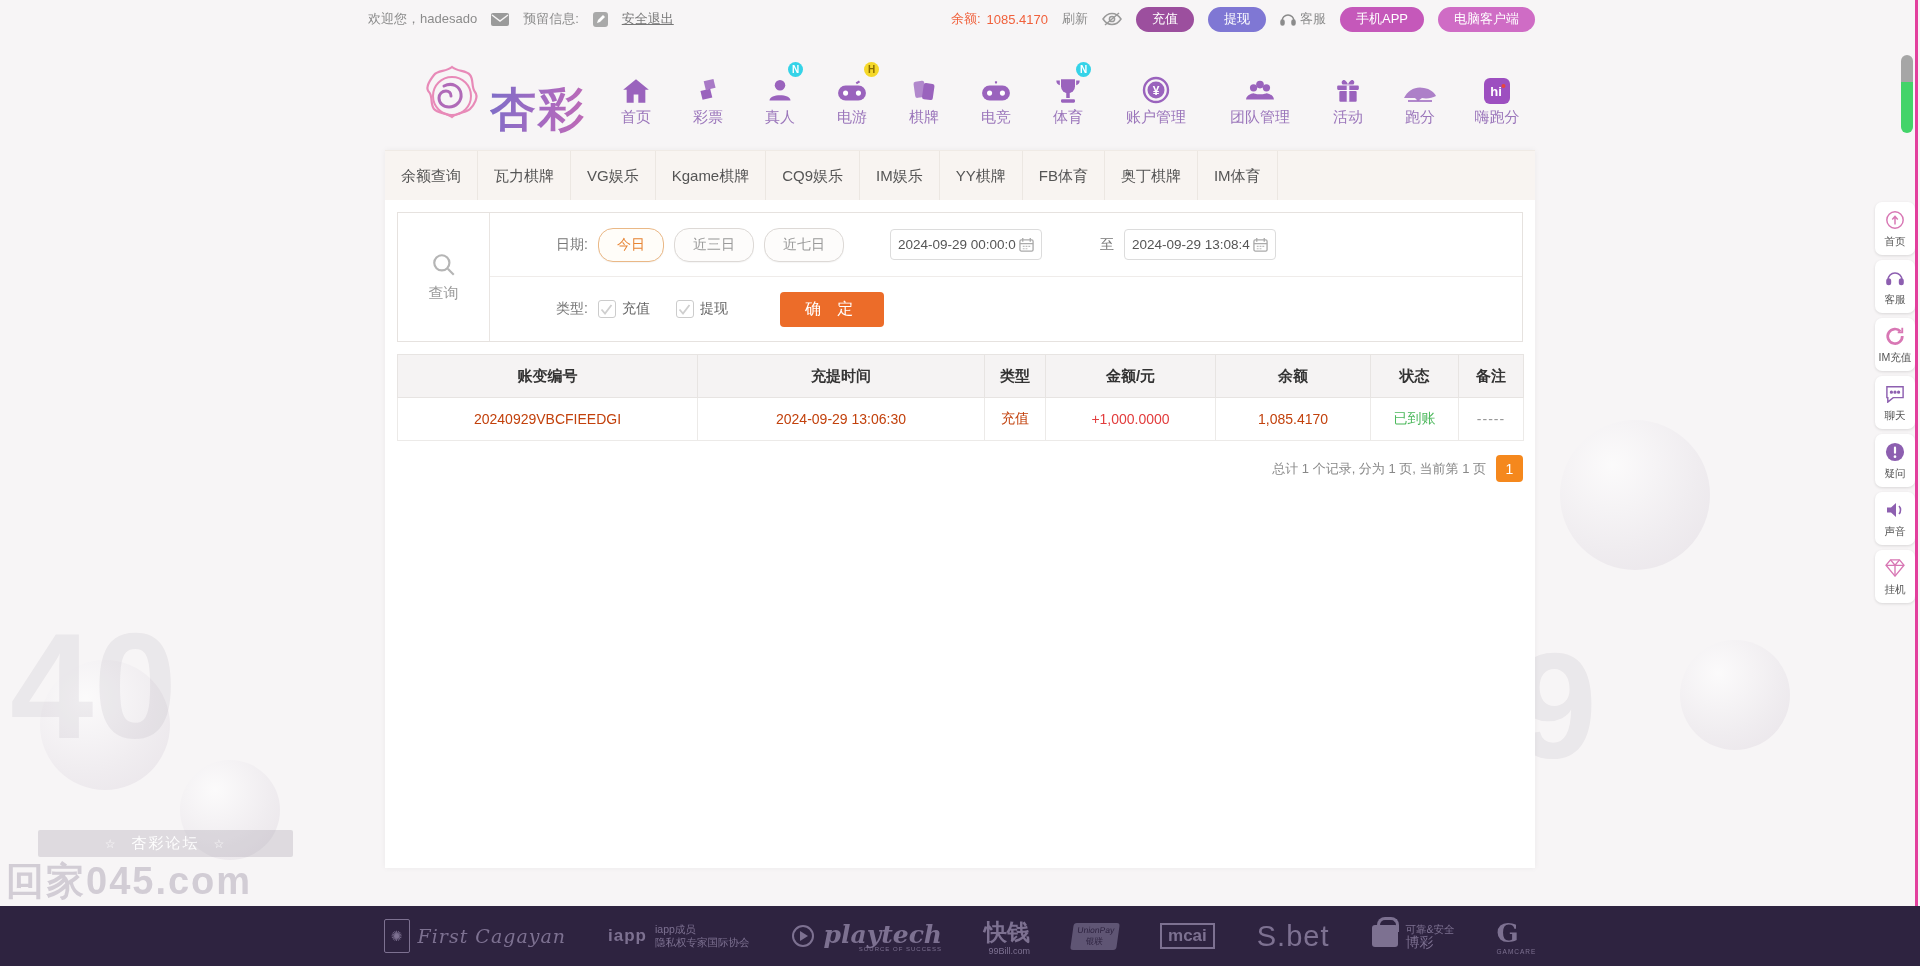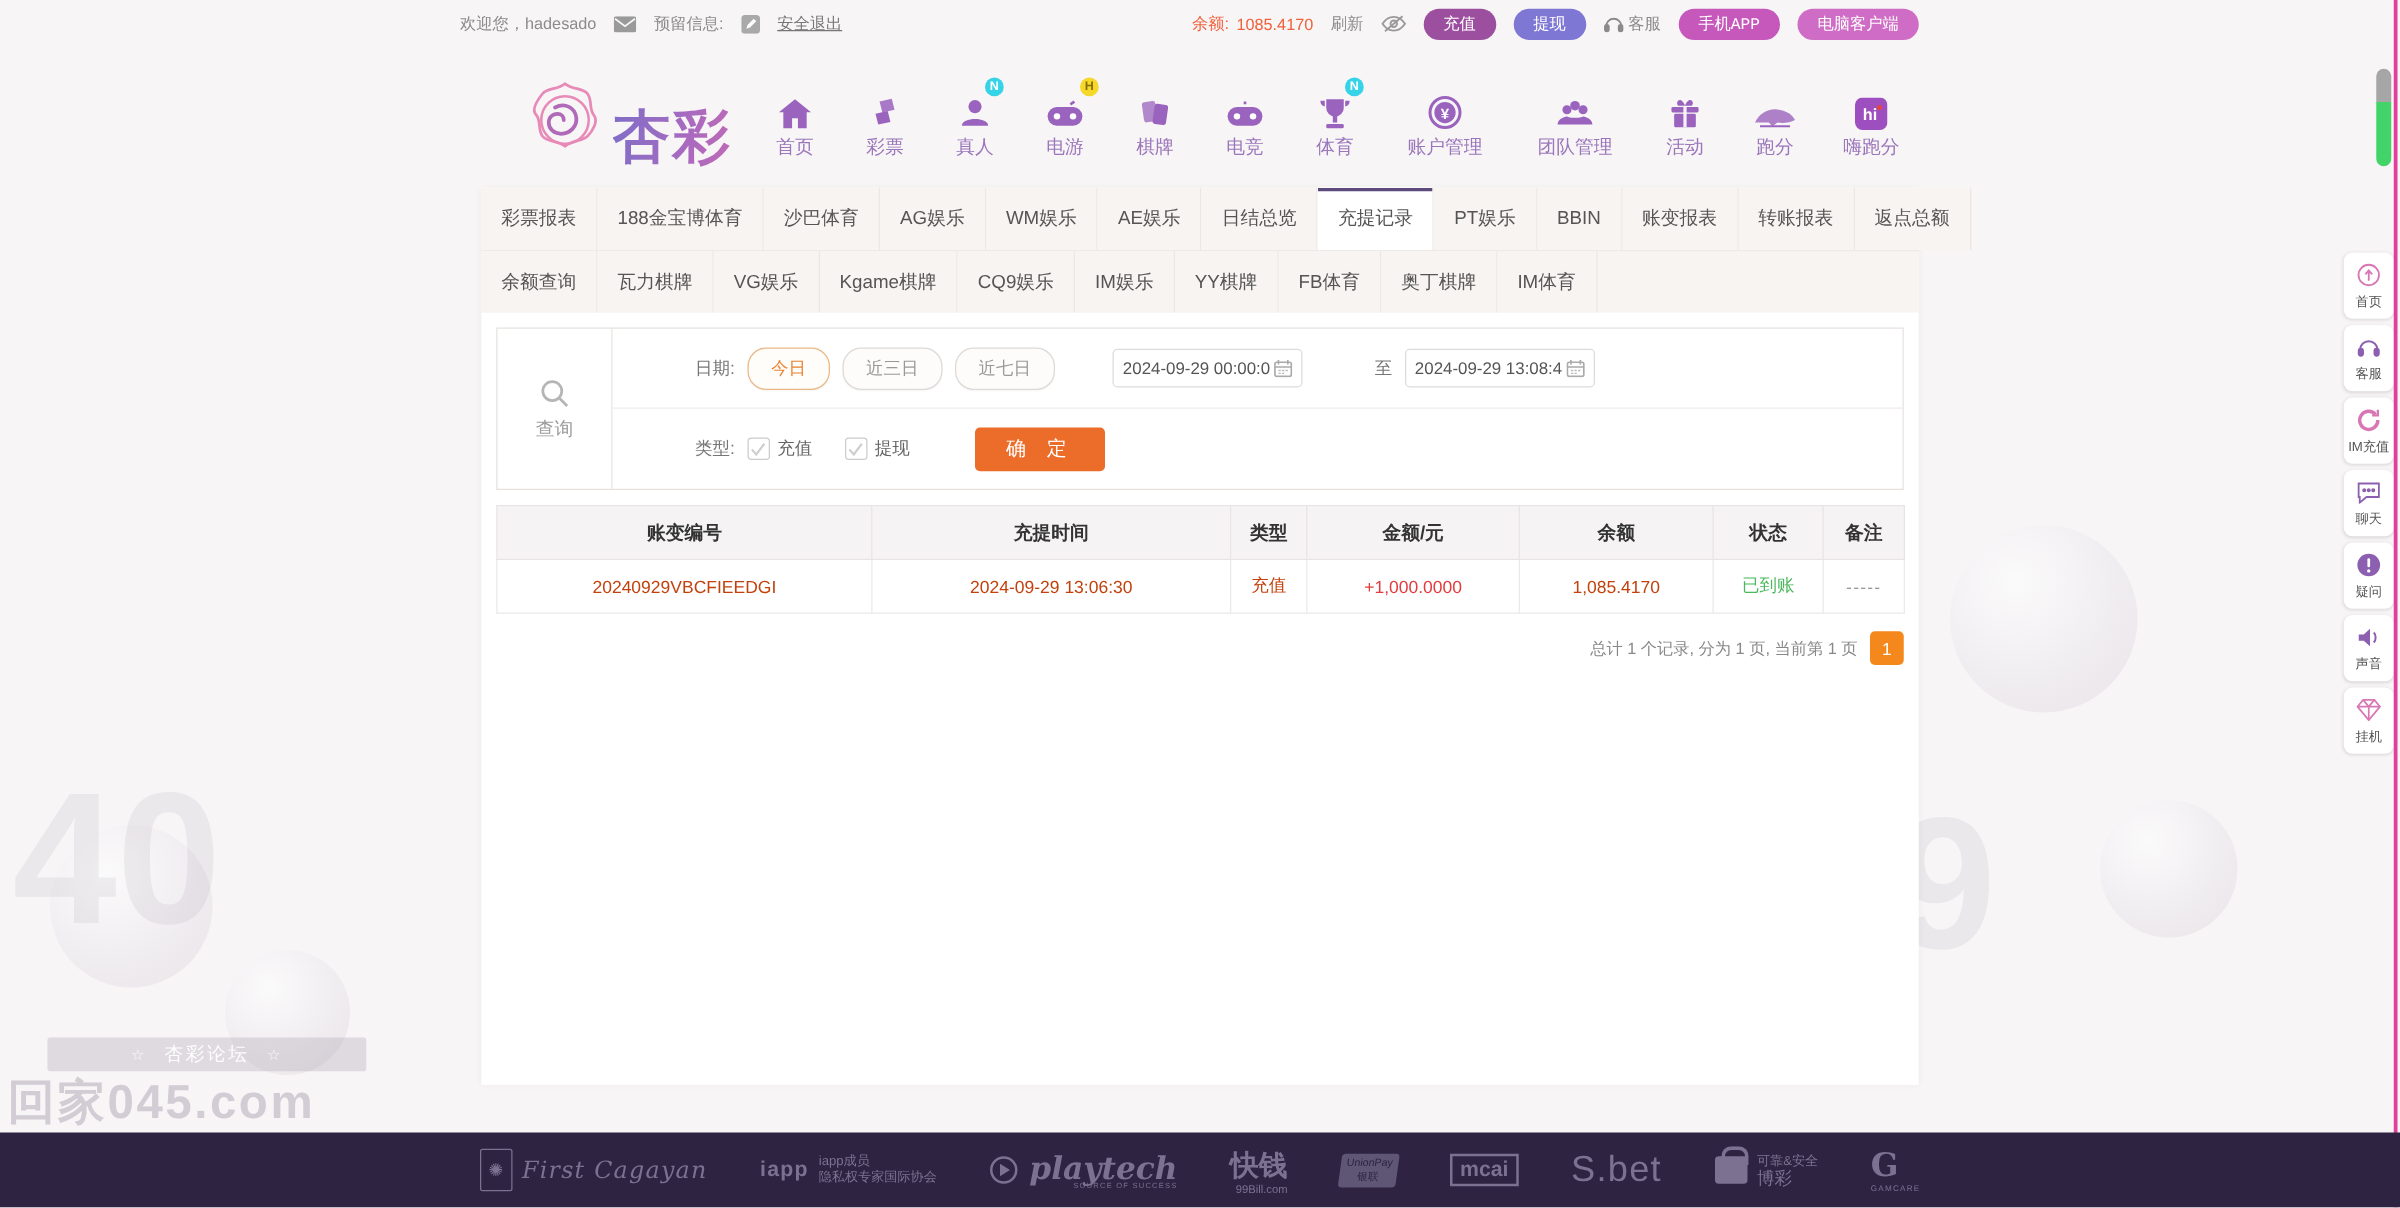--- a/index.html
+++ b/index.html
@@ -22,21 +22,21 @@
   .topbar { position:absolute; left:368px; top:0; width:1167px; height:38px;
     display:flex; align-items:center; justify-content:space-between; font-size:13px; color:#8b8b8b; }
   .topbar .grp { display:flex; align-items:center; gap:14px; }
   .topbar a.logout { color:#777; text-decoration:underline; cursor:pointer; }
   .ticon { display:inline-flex; align-items:center; }
   .balance-label, .balance-value { color:#f0613c; }
   .pill-btn { height:25px; border-radius:13px; padding:0 16px; color:#fff; font-size:13px;
     display:inline-flex; align-items:center; cursor:pointer; border:none; }
   .btn-deposit { background:#9c4f9e; }
   .btn-withdraw { background:#7f77d4; }
-  .btn-mobile { background:#c558ba;font-family:Liberation Mono, monospace; }
+  .btn-mobile { background:#c558ba; }
   .btn-pc { background:#cf6cc5; }
   .svc { display:inline-flex; align-items:center; gap:4px; color:#8b8b8b; cursor:pointer; }
 
   
   .header { position:absolute; left:420px; top:46px; width:1120px; height:100px; display:flex; align-items:center; }
   .logo { display:flex; align-items:center; gap:6px; margin-right:14px; cursor:pointer; }
   .logo-name { font-size:46px; font-weight:bold;
     background:linear-gradient(100deg,#7d6ec8,#a86ac0 60%,#c06ab4); -webkit-background-clip:text;
     background-clip:text; color:transparent; letter-spacing:2px;margin-top:28px; }
   .nav { display:flex; align-items:flex-start; }
@@ -327,35 +327,20 @@
           </svg>
         </div>
       <div class="nav-label">嗨跑分</div>
     </div>
   </div>
 </div>
 
 <div class="panel">
 
   <div class="tabs">
-    <div class="tabs-row">
-      <div class="tab">彩票报表</div>
-      <div class="tab">188金宝博体育</div>
-      <div class="tab">沙巴体育</div>
-      <div class="tab">AG娱乐</div>
-      <div class="tab">WM娱乐</div>
-      <div class="tab">AE娱乐</div>
-      <div class="tab">日结总览</div>
-      <div class="tab active">充提记录</div>
-      <div class="tab">PT娱乐</div>
-      <div class="tab">BBIN</div>
-      <div class="tab">账变报表</div>
-      <div class="tab">转账报表</div>
-      <div class="tab">返点总额</div>
-    </div>
     <div class="tabs-row second">
       <div class="tab">余额查询</div>
       <div class="tab">瓦力棋牌</div>
       <div class="tab">VG娱乐</div>
       <div class="tab">Kgame棋牌</div>
       <div class="tab">CQ9娱乐</div>
       <div class="tab">IM娱乐</div>
       <div class="tab">YY棋牌</div>
       <div class="tab">FB体育</div>
       <div class="tab">奥丁棋牌</div>

